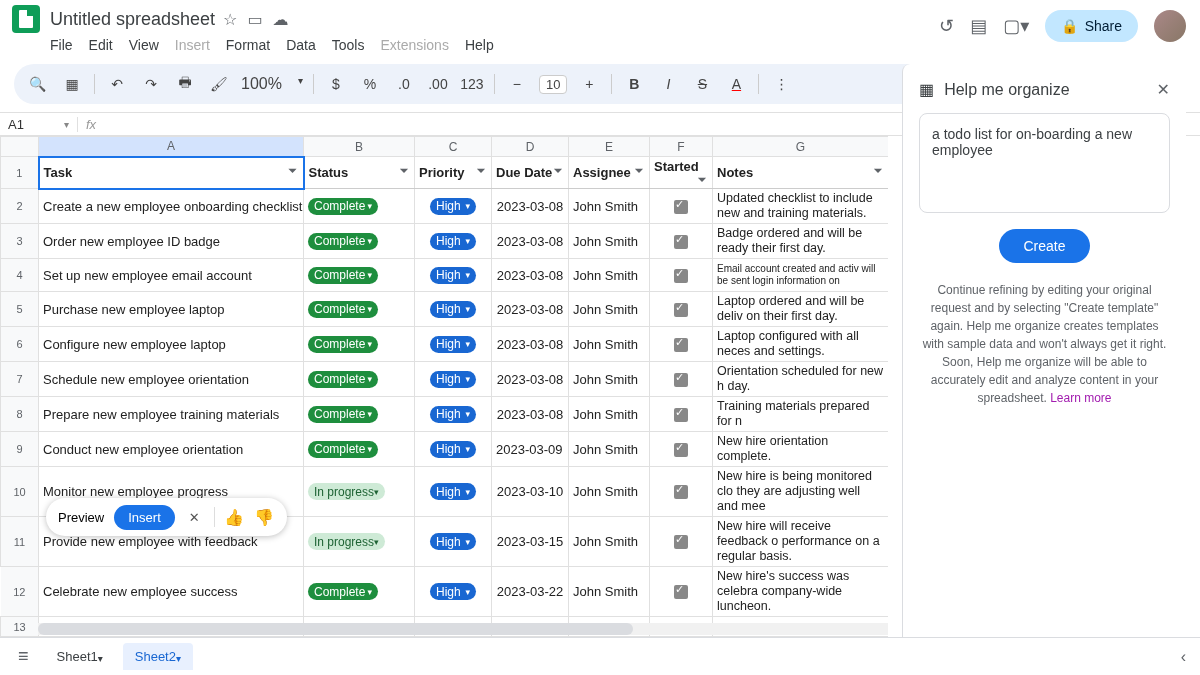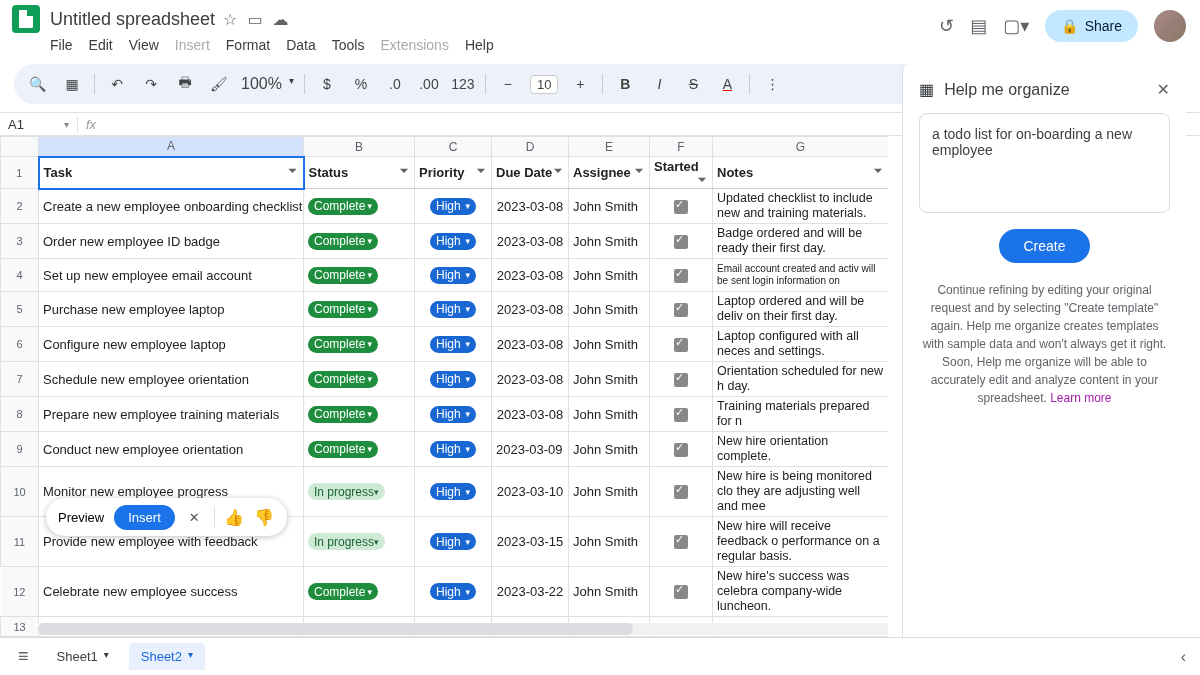--- a/index.html
+++ b/index.html
@@ -15,21 +15,21 @@
 .topright .icon{color:#5f6368;font-size:18px;cursor:pointer}
 .share-btn{background:#c2e7ff;color:#001d35;padding:8px 16px;border-radius:24px;font-size:14px;font-weight:500;display:flex;align-items:center;gap:6px;cursor:pointer}
 .avatar{width:32px;height:32px;border-radius:50%;background:linear-gradient(135deg,#a88,#876);cursor:pointer}
 .menu-row{display:flex;align-items:center;padding:2px 12px 4px 50px;gap:16px;font-size:14px;color:#3c4043;height:28px}
 .menu-row span{cursor:pointer}
 .menu-disabled{color:#aaa}
 .toolbar-wrap{padding:4px 14px 8px 14px;display:flex;gap:10px}
 .toolbar{background:#edf2fa;border-radius:24px;height:40px;display:flex;align-items:center;padding:0 12px;gap:10px;flex:1;color:#444}
 .toolbar .tb{width:24px;text-align:center;cursor:pointer;font-size:14px;color:#444}
 .toolbar .sep{width:1px;height:20px;background:#ccc}
-.zoom{display:flex;align-items:flex-start;gap:7px}
+.zoom{display:flex;align-items:flex-start;gap:16px}
 .fontsize-box{border:1px solid #ccc;border-radius:4px;padding:1px 6px;font-size:13px;background:#fff}
 .namebox-row{display:flex;align-items:center;border-top:1px solid #e0e0e0;border-bottom:1px solid #e0e0e0;height:24px;font-size:13px}
 .namebox{width:78px;padding:0 8px;display:flex;align-items:center;justify-content:space-between;border-right:1px solid #e0e0e0;color:#333}
 .fx{padding:0 8px;color:#999;font-style:italic}
 .sheet-area{display:flex;height:501px}
 .grid-wrap{width:888px;overflow:hidden;position:relative}
 .grid{border-collapse:collapse;font-size:13px;table-layout:fixed;width:100%}
 .grid th,.grid td{border:1px solid #e0e0e0;padding:0;height:20px;overflow:hidden;white-space:nowrap}
 .corner{width:38px;background:#f8f9fa}
 .col-h{background:#f8f9fa;color:#5f6368;font-weight:normal;text-align:center;font-size:12px}
@@ -62,21 +62,21 @@
 .side-header{display:flex;align-items:center;gap:10px;margin-bottom:14px;color:#3c4043}
 .side-header .title{font-size:16px;font-weight:500;flex:1}
 .side-close{cursor:pointer;color:#5f6368}
 .side-subtitle{text-align:center;font-size:14px;color:#3c4043;margin-bottom:14px}
 .prompt-box{border:1px solid #dadce0;border-radius:8px;min-height:100px;padding:12px;font-size:14px;color:#3c4043;margin-bottom:16px}
 .create-btn{background:#1a73e8;color:#fff;border:none;border-radius:18px;padding:9px 24px;font-size:14px;display:block;margin:0 auto 18px;cursor:pointer}
 .side-note{font-size:12px;color:#5f6368;text-align:center;line-height:1.5}
 .side-note a{color:#a21caf;text-decoration:none}
 .footer{position:absolute;bottom:0;left:0;right:0;height:38px;border-top:1px solid #dadce0;display:flex;align-items:center;padding:0 10px;gap:8px;background:#fff}
 .footer .hb{font-size:18px;color:#5f6368;cursor:pointer;padding:4px 8px}
-.sheet-tab{padding:6px 12px;font-size:13px;color:#3c4043;display:flex;align-items:flex-start;gap:6px;cursor:pointer;border-radius:4px 4px 0 0}
+.sheet-tab{padding:6px 12px;font-size:13px;color:#3c4043;display:flex;align-items:flex-end;cursor:pointer;border-radius:4px 4px 0 0}
 .sheet-tab.active{background:#e8f0fe;color:#1967d2;font-weight:500}
 .sheet-tab .dd{font-size:10px}
 .footer-right{margin-left:auto;color:#5f6368;cursor:pointer;padding:4px}
 </style>
 </head>
 <body>
 
 <div class="titlebar">
   <div class="logo">
       <div class="logo-inner"></div>

